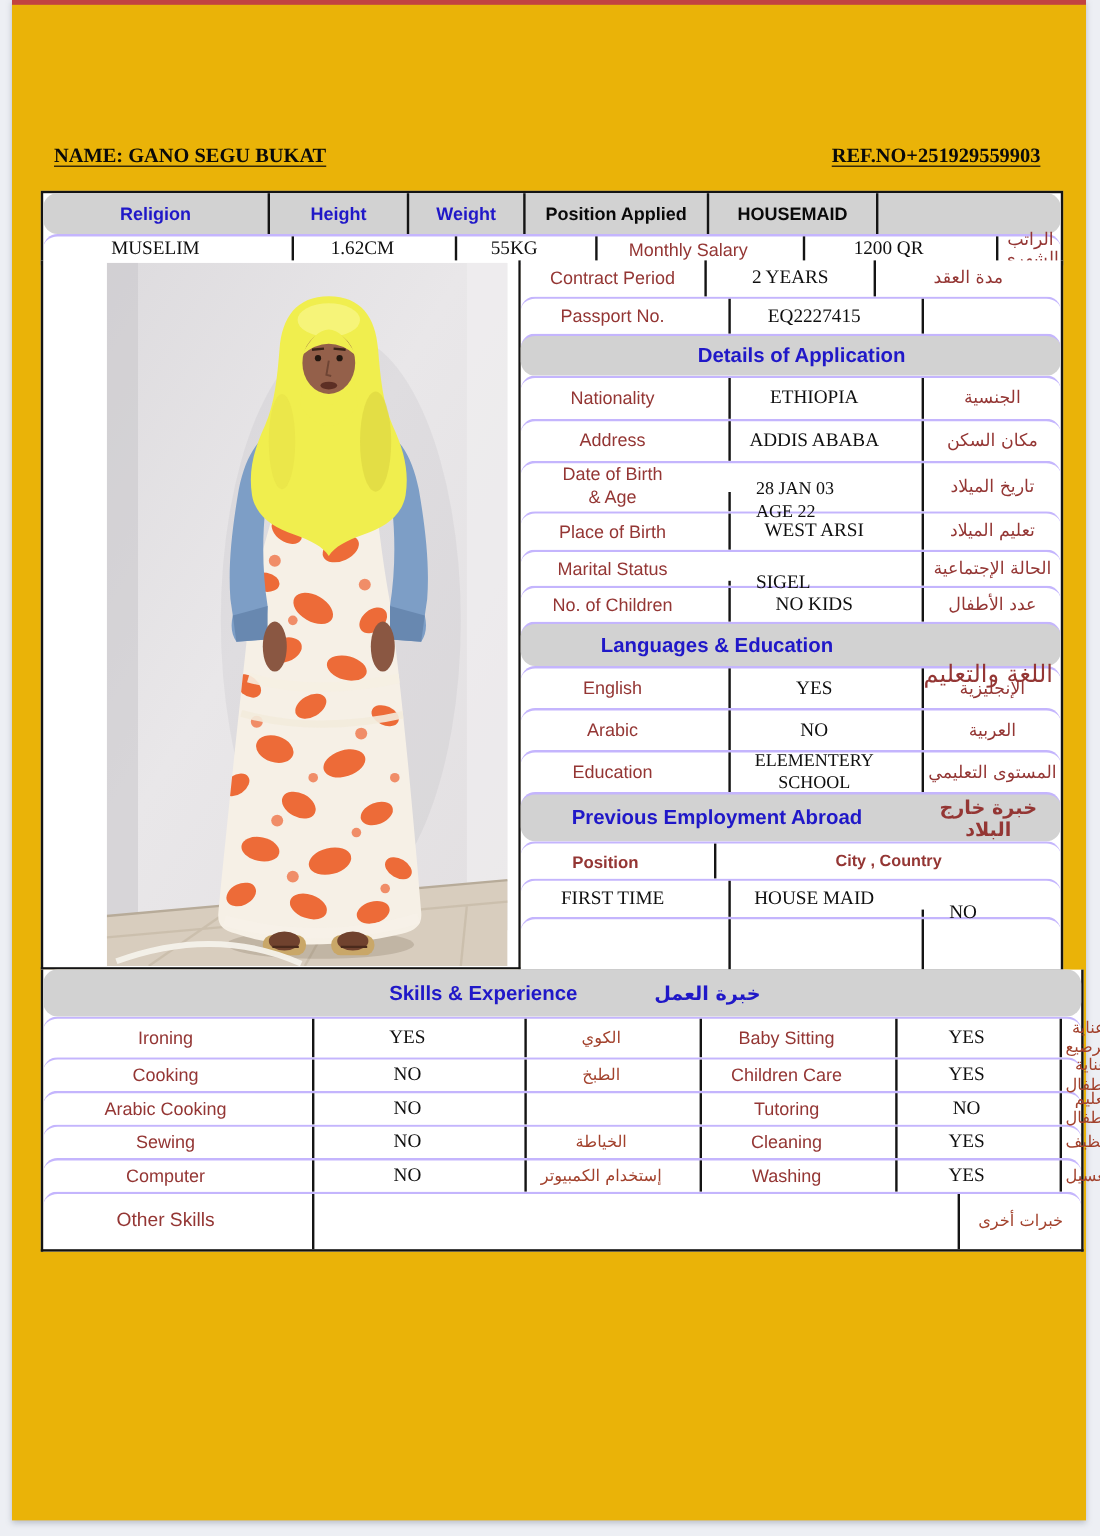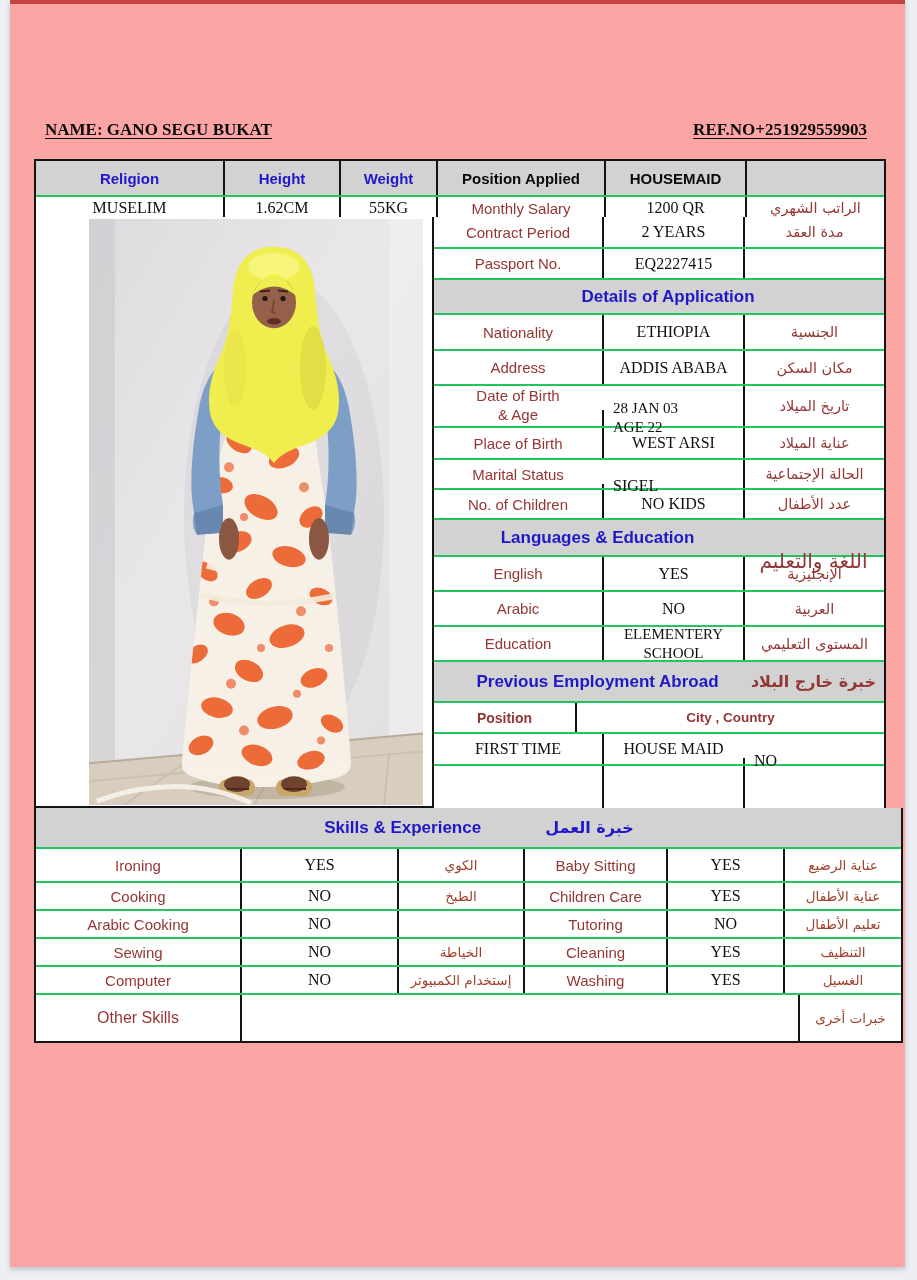--- a/index.html
+++ b/index.html
@@ -5,62 +5,62 @@
   html,body{margin:0;padding:0;}
   body{
     width:917px;height:1280px;position:relative;
     background:#edeff4;
     font-family:"Liberation Sans",sans-serif;
     -webkit-font-smoothing:antialiased;
   }
   *{box-sizing:border-box;}
   .page{
     position:absolute;left:10px;top:0;width:895px;height:1267px;
-    background:#fca5a5;border-top:4px solid #c24341;
+    background:#eab308;border-top:4px solid #c24341;
     box-shadow:0 2px 5px rgba(90,100,120,.35);
     text-decoration:underline;
   }
   
   .name-row{
     position:absolute;left:35px;top:116px;width:822px;
     display:flex;justify-content:space-between;
     font-family:"Liberation Serif",serif;font-weight:bold;font-size:17px;color:#0a0a0a;
   }
   .name-row span{text-decoration:underline;text-underline-offset:3px;}
   
   .tbl{position:absolute;background:#fff;}
-  .trow{display:flex;width:100%;}
-  .trow + .trow{border-top:2px solid #22c55e;}
+  .trow{display:flex;width:100%;border-radius:12px;}
+  .trow + .trow{border-top:2px solid #c4b5fd;gap:20px;}
   .cell{display:flex;align-items:center;justify-content:center;text-align:center;padding:1px 3px;}
   .cell + .cell{border-left:2px solid #141414;}
   .cell.nobl{border-left:none;}
   .gray{background:#d2d2d2;}
   
   .w187{width:187px;flex:none}.w116{width:116px;flex:none}.w97{width:97px;flex:none}
-  .w168{width:168px;flex:none}.w141{width:141px;flex:none}.w309{width:309px;flex:none}
+  .w168{width:153px;flex:none}.w141{width:141px;flex:none}.w309{width:309px;flex:none}
   .w204{width:204px;flex:none}.w157{width:157px;flex:none}.w126{width:126px;flex:none}
   .w143{width:143px;flex:none}.w117{width:117px;flex:none}.w103{width:103px;flex:none}
   .fx1{flex:1 1 auto;}
   
   .h34{height:34px}.h24{height:24px}.h30{height:30px}.h31{height:31px}.h35{height:35px}
   .h36{height:36px}.h42{height:42px}.h32{height:32px}.h37{height:37px}.h41{height:41px}
   .h44{height:44px}.h39{height:39px}.h28{height:28px}.h48{height:48px}
   
   .blue15{color:#2018c8;font-weight:bold;font-size:15px;}
   .blue17{color:#2018c8;font-weight:bold;font-size:17px;padding-left:21px;}
   .blk15{color:#0a0a0a;font-weight:bold;font-size:15px;}
   .lbl{color:#943634;font-size:15px;}
   .lblb{color:#943634;font-size:14px;font-weight:bold;}
   .lblb-sm{color:#943634;font-size:13.5px;font-weight:bold;}
   .val{font-family:"Liberation Serif",serif;font-size:16px;color:#0f0f0f;}
   .val2{font-family:"Liberation Serif",serif;font-size:15px;color:#0f0f0f;line-height:1.25;}
   .ar{font-family:"DejaVu Sans",sans-serif;direction:rtl;color:#943634;font-size:14.5px;}
   .arx{font-family:"DejaVu Sans",sans-serif;direction:rtl;color:#a2412c;font-size:13.5px;}
   .arblue{font-family:"DejaVu Sans",sans-serif;direction:rtl;color:#2018c8;font-weight:bold;font-size:16px;}
-  .left-al{justify-content:flex-start;text-align:center;padding-left:9px;margin-top:24px;}
+  .left-al{justify-content:flex-start;text-align:center;padding-left:21px;margin-top:24px;}
   .two-line{display:flex;flex-direction:column;justify-content:center;line-height:1.25;}
   
   .top-table{left:24px;top:155px;width:852px;border:2px solid #141414;}
   .photo-box{left:24px;top:213px;width:400px;height:591px;border-left:2px solid #141414;border-right:2px solid #141414;border-bottom:2px solid #141414;}
   .right-panel{left:424px;top:213px;width:452px;border-right:2px solid #141414;border-bottom:2px solid #141414;}
   .skills-table{left:24px;top:804px;width:869px;border-left:2px solid #141414;border-right:2px solid #141414;border-bottom:2px solid #141414;}
   .title-flex{display:flex;align-items:center;justify-content:center;gap:64px;width:100%;}
   .photo-svg{position:absolute;left:53px;top:2px;width:334px;height:586px;}
 </style>
 </head>
@@ -237,21 +237,21 @@
       <div class="cell w141 val2 two-line left-al" style="align-items:flex-start;">
         <span>28 JAN 03</span>
         <span>AGE  22</span>
       </div>
       <div class="cell fx1 ar">تاريخ الميلاد</div>
     </div>
 
     <div class="trow h32">
       <div class="cell w168 lbl">Place of Birth</div>
       <div class="cell w141 val">WEST ARSI</div>
-      <div class="cell fx1 ar">عناية الميلاد</div>
+      <div class="cell fx1 ar">تعليم الميلاد</div>
     </div>
 
     <div class="trow h30">
       <div class="cell w168 lbl">Marital Status</div>
       <div class="cell w141 val left-al">SIGEL</div>
       <div class="cell fx1 ar">الحالة الإجتماعية</div>
     </div>
 
     <div class="trow h30">
       <div class="cell w168 lbl">No. of Children</div>

